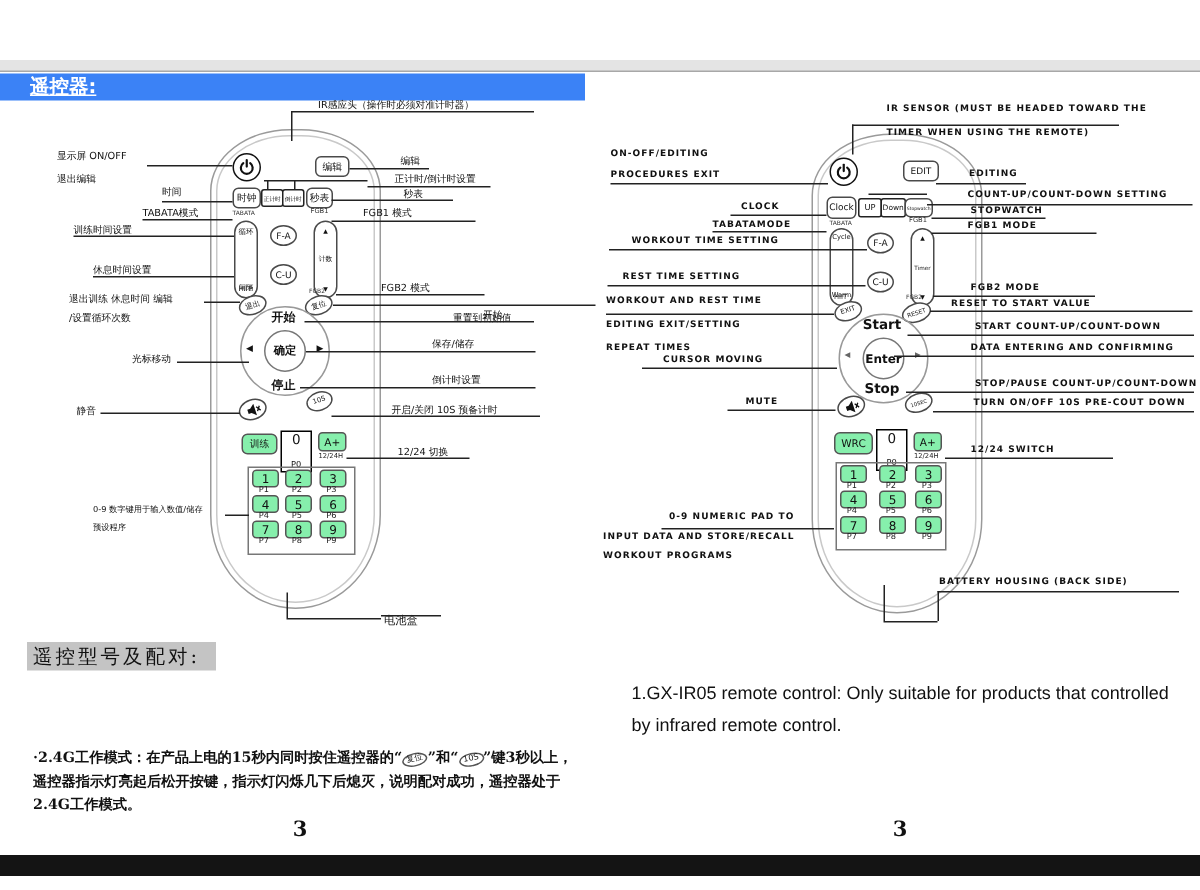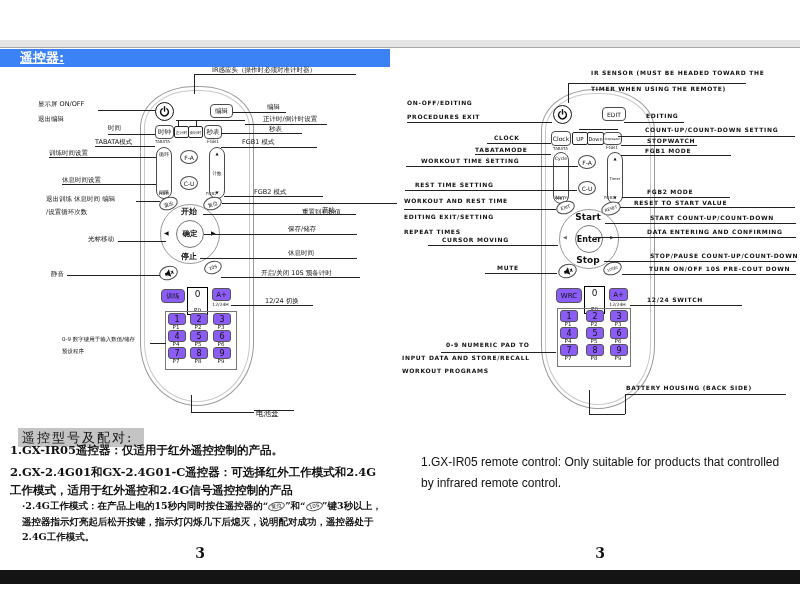--- a/index.html
+++ b/index.html
@@ -16,21 +16,21 @@
   .body-i{position:absolute;border:1px solid #c9c9c9;border-radius:50px 50px 54px 54px / 38px 38px 60px 60px;}
   
   .btn{position:absolute;border:1px solid #4a4a4a;background:#fff;border-radius:4px;
        display:flex;align-items:center;justify-content:center;white-space:nowrap;color:#111;}
   .dk{border-color:#222;border-radius:2px;}
   .oval{border-radius:50%;}
   .rot{transform:rotate(-18deg);}
   .pill{position:absolute;border:1px solid #4a4a4a;border-radius:8px;background:#fff;
         display:flex;flex-direction:column;align-items:center;justify-content:space-between;padding:3px 0;}
   .lbl{position:absolute;color:#333;white-space:nowrap;}
-  .key{position:absolute;border:1px solid #555;border-radius:3px;background:#8b5cf6;font-size:8px;
+  .key{position:absolute;border:1px solid #555;border-radius:3px;background:#86efac;font-size:8px;
        display:flex;align-items:center;justify-content:center;}
   .pl{position:absolute;font-size:5.5px;text-align:center;color:#222;}
   .grid{position:absolute;border:1px solid #777;}
   .zbox{position:absolute;border:1.5px solid #000;background:#fff;display:flex;flex-direction:column;
         align-items:center;justify-content:space-between;padding:1px 0;}
   .navc{position:absolute;border:1px solid #999;border-radius:50%;}
   
   .co{position:absolute;font-size:6.5px;color:#111;white-space:nowrap;}
   .coe{position:absolute;font-size:6px;font-weight:bold;letter-spacing:.7px;color:#111;white-space:nowrap;}
   
@@ -171,21 +171,21 @@
   <span class="co" style="left:242px;top:138px;">FGB1 模式</span>
   <div class="ln" style="left:221px;top:147px;width:96px;"></div>
   <span class="co" style="left:254px;top:188px;">FGB2 模式</span>
   <div class="ln" style="left:224px;top:196px;width:99px;"></div>
   <span class="co" style="left:302px;top:208px;">重置到初始值</span>
   <div class="ln" style="left:222px;top:203px;width:175px;"></div>
   <span class="co" style="left:322px;top:206px;">开始</span>
   <div class="ln" style="left:203px;top:214px;width:153px;"></div>
   <span class="co" style="left:288px;top:225px;">保存/储存</span>
   <div class="ln" style="left:204px;top:234px;width:153px;"></div>
-  <span class="co" style="left:288px;top:249px;">休息时间</span>
+  <span class="co" style="left:288px;top:249px;">倒计时设置</span>
   <div class="ln" style="left:200px;top:258px;width:157px;"></div>
   <span class="co" style="left:261px;top:269px;">开启/关闭 10S 预备计时</span>
   <div class="ln" style="left:221px;top:277px;width:139px;"></div>
   <span class="co" style="left:265px;top:297px;">12/24 切换</span>
   <div class="ln" style="left:231px;top:305px;width:82px;"></div>
   <span class="co" style="left:256px;top:409px;font-size:7.5px;">电池盒</span>
   <div class="ln" style="left:254px;top:410px;width:40px;"></div>
   <div class="vln" style="left:191px;top:395px;height:17px;"></div>
   <div class="ln" style="left:191px;top:412px;width:63px;"></div>
 
@@ -316,22 +316,20 @@
   <div class="ln" style="left:622px;top:274px;width:174px;"></div>
   <span class="coe" style="left:647px;top:296px;">12/24 SWITCH</span>
   <div class="ln" style="left:630px;top:305px;width:112px;"></div>
   <span class="coe" style="left:626px;top:384px;">BATTERY HOUSING (BACK SIDE)</span>
   <div class="ln" style="left:625px;top:394px;width:161px;"></div>
   <div class="vln" style="left:589px;top:390px;height:24px;"></div>
   <div class="ln" style="left:589px;top:414px;width:36px;"></div>
   <div class="vln" style="left:625px;top:394px;height:20px;"></div>
 
   <div class="sechdr cnhdr" style="left:18px;top:428px;width:118px;">遥控型号及配对:</div>
-  <div class="cntxt" style="left:10px;top:441px;width:376px;">1.GX-IR05遥控器：仅适用于红外遥控控制的产品。</div>
-  <div class="cntxt" style="left:10px;top:463px;width:376px;">2.GX-2.4G01和GX-2.4G01-C遥控器：可选择红外工作模式和2.4G工作模式，适用于红外遥控和2.4G信号遥控控制的产品</div>
   <div class="cntxt" style="left:22px;top:498px;width:360px;font-size:9.5px;line-height:15.5px;"><span>·2.4G工作模式：在产品上电的15秒内同时按住遥控器的“</span><span class="inlbtn">复位</span><span>”和“</span><span class="inlbtn">10S</span><span>”键3秒以上，遥控器指示灯亮起后松开按键，指示灯闪烁几下后熄灭，说明配对成功，遥控器处于2.4G工作模式。</span></div>
   <div class="pgnum" style="left:0;top:545px;">3</div>
 
   <div class="entxt" style="left:421px;top:452px;width:368px;">1.GX-IR05 remote control: Only suitable for products that controlled by infrared remote control.</div>
   <div class="pgnum" style="left:400px;top:545px;">3</div>
 
   <div class="botbar"></div>
 </div>
 
 </body></html>

